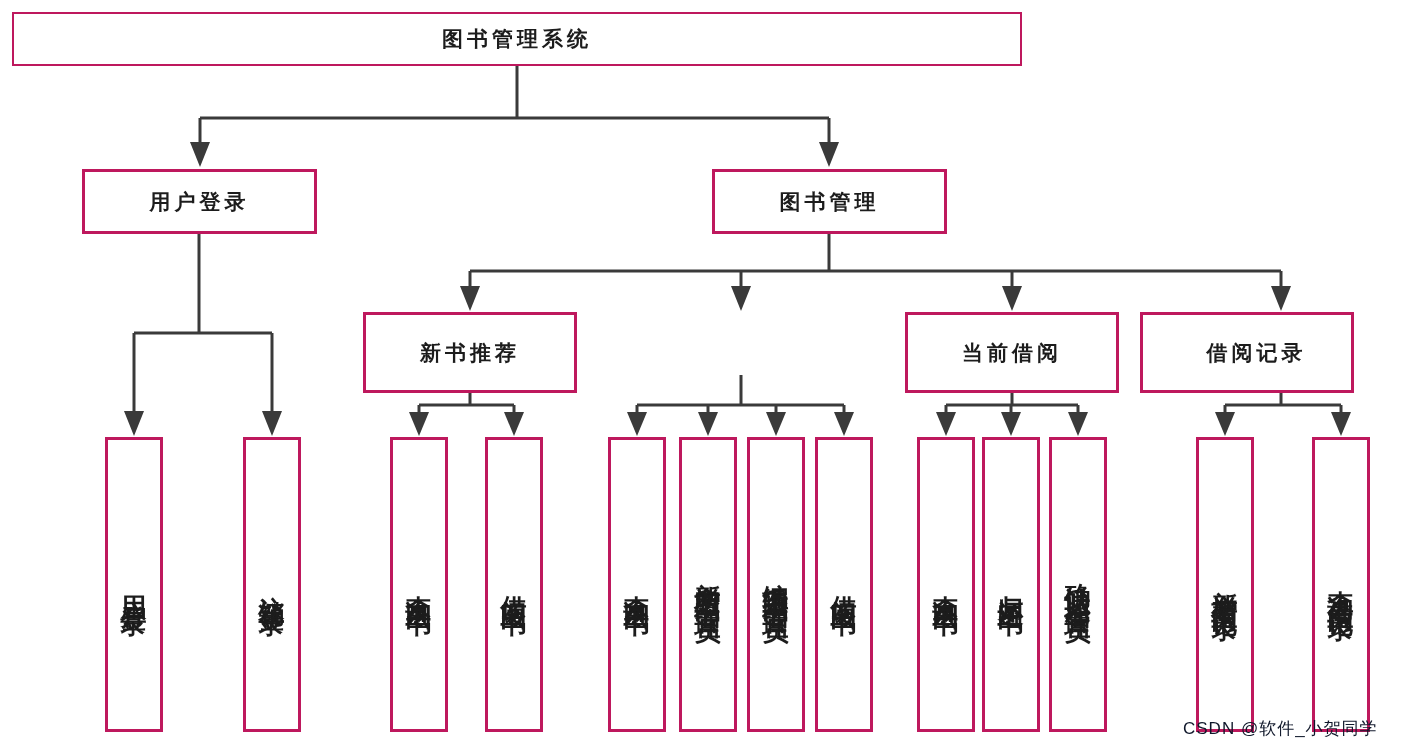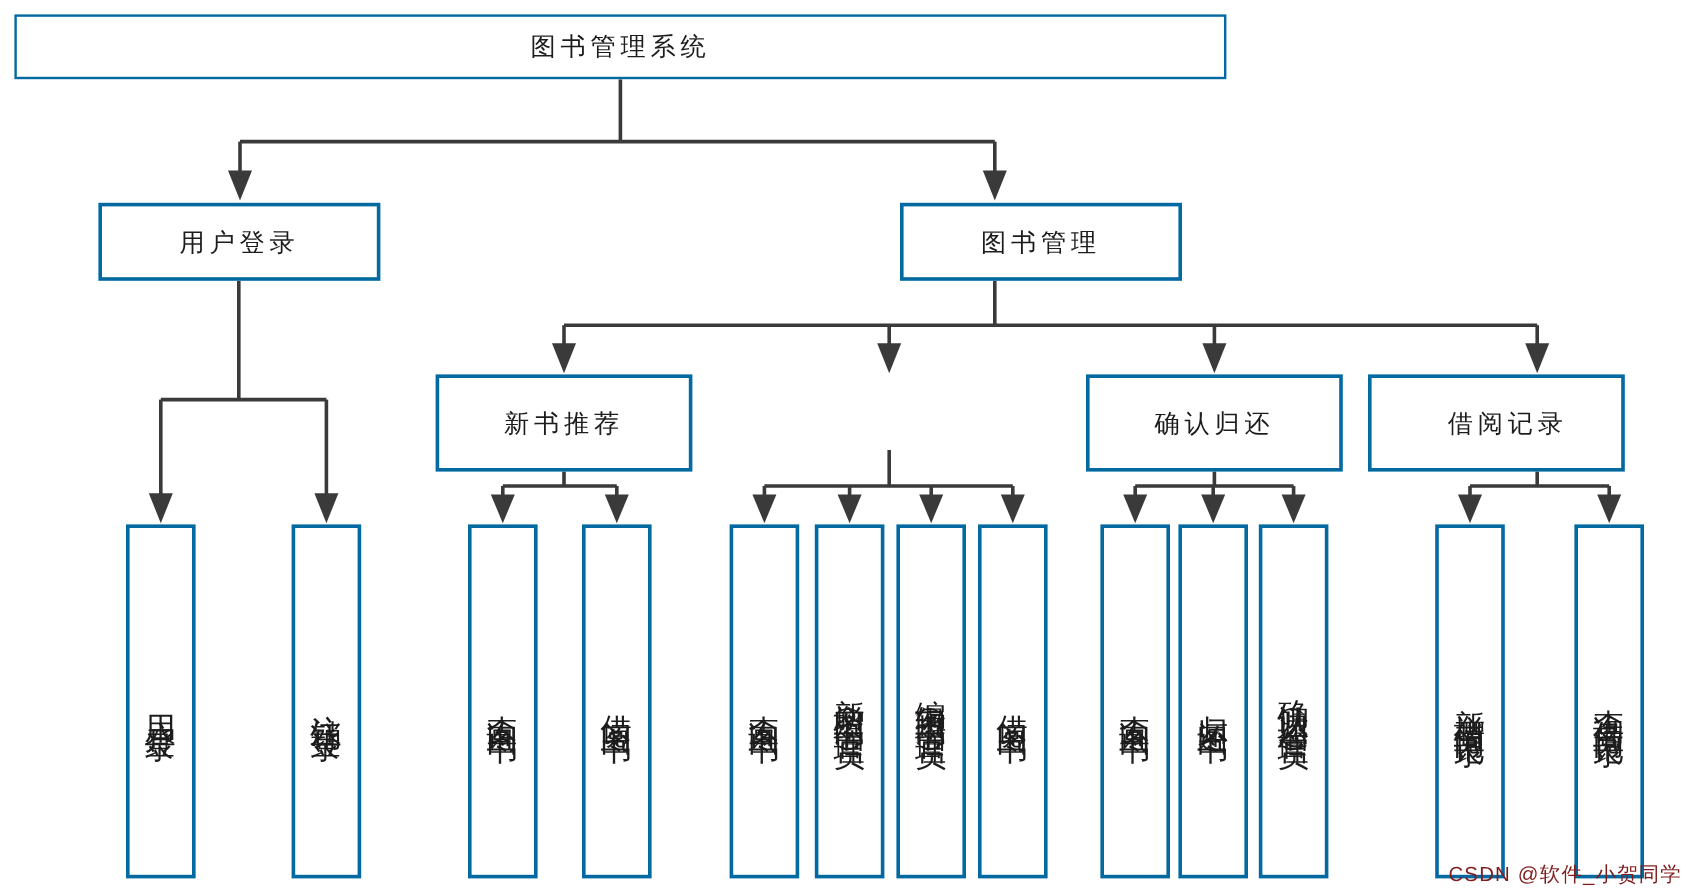--- a/index.html
+++ b/index.html
@@ -11,56 +11,57 @@
     color:#1c1c1c;
     overflow:hidden;
   }
   #wires{position:absolute;left:0;top:0;z-index:1;}
   #wires line, #wires path{stroke:#3a3a3a;stroke-width:3;fill:none;}
   #wires polygon{fill:#3a3a3a;stroke:none;}
   .box{
     position:absolute;
     box-sizing:border-box;
     background:#ffffff;
-    border:3px solid #0369a1;
+    border:3px solid #be185d;
     display:flex;align-items:center;justify-content:center;
     z-index:2;
+    font-weight:bold;
   }
   .h-label{font-size:21px;letter-spacing:4px;white-space:nowrap;color:#1c1c1c;}
   .root{border-width:2.5px;}
   .leaf .v-text{
     writing-mode:vertical-rl;
     text-orientation:mixed;
     font-size:26px;
     letter-spacing:5px;
     line-height:1;
     color:#1c1c1c;
     white-space:nowrap;
   }
   
   .root{left:12px;top:12px;width:1010px;height:54px;}
   
   .n-user-login{left:82px;top:169px;width:235px;height:65px;}
-  .n-book-mgmt{left:712px;top:169px;width:235px;height:65px;margin-left:38px;}
+  .n-book-mgmt{left:712px;top:169px;width:235px;height:65px;}
   
   .l3{top:312px;width:214px;height:81px;}
   .n-recommend{left:363px;}
   .n-borrow{left:634px;}
   .n-current{left:905px;}
   .n-records{left:1140px;padding-left:19px;}
   
   .leaf{top:437px;width:58px;height:295px;}
   .lf-a1{left:105px;} .lf-a2{left:243px;}
   .lf-b1{left:390px;} .lf-b2{left:485px;}
   .lf-c1{left:608px;} .lf-c2{left:679px;} .lf-c3{left:747px;} .lf-c4{left:815px;}
   .lf-d1{left:917px;} .lf-d2{left:982px;} .lf-d3{left:1049px;}
   .lf-e1{left:1196px;} .lf-e2{left:1312px;}
   #watermark{
     position:absolute;left:1183px;top:717px;z-index:3;
-    font-size:17px;letter-spacing:1px;color:#7f1d1d;white-space:nowrap;margin-left:24px;
+    font-size:17px;letter-spacing:1px;color:#0f172a;white-space:nowrap;
   }
 </style>
 </head>
 <body>
 
 <div id="stage">
 
   <svg id="wires" width="1405" height="747" viewBox="0 0 1405 747" aria-hidden="true">
 
     <path d="M517 66 V118 M200 118 H829"></path>
@@ -124,21 +125,21 @@
     <span class="h-label">用户登录</span>
   </div>
   <div class="box n-book-mgmt">
     <span class="h-label">图书管理</span>
   </div>
 
   <div class="box l3 n-recommend">
     <span class="h-label">新书推荐</span>
   </div>
   <div class="box l3 n-current">
-    <span class="h-label">确认归还</span>
+    <span class="h-label">当前借阅</span>
   </div>
   <div class="box l3 n-records">
     <span class="h-label">借阅记录</span>
   </div>
 
   <div class="box leaf lf-a1">
     <span class="v-text">用户登录</span>
   </div>
   <div class="box leaf lf-a2">
     <span class="v-text">注销登录</span>

